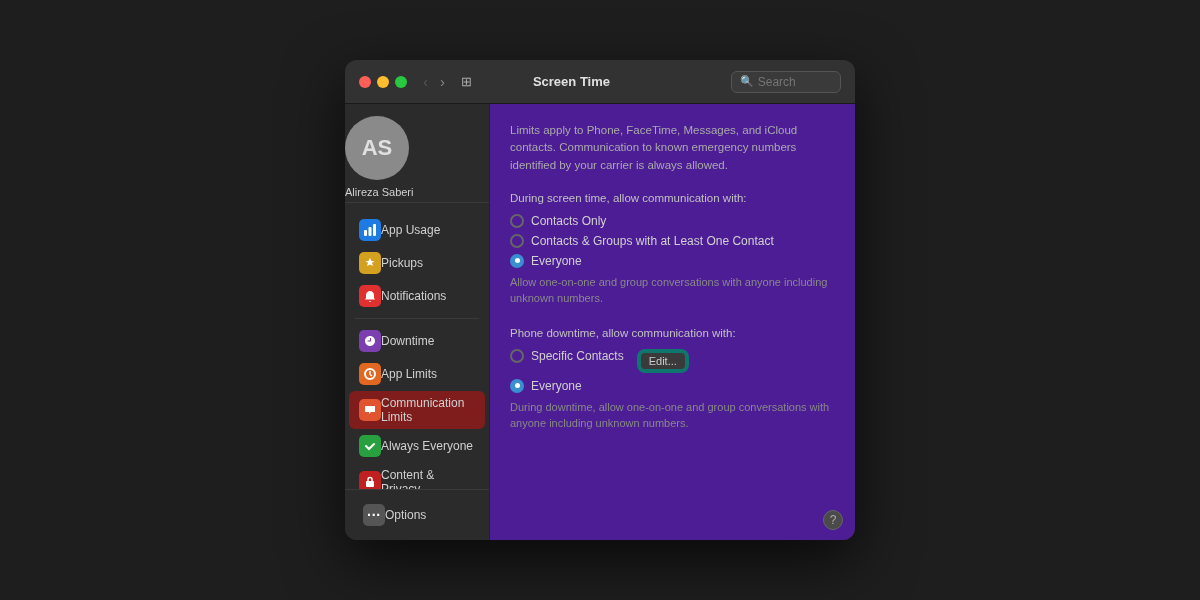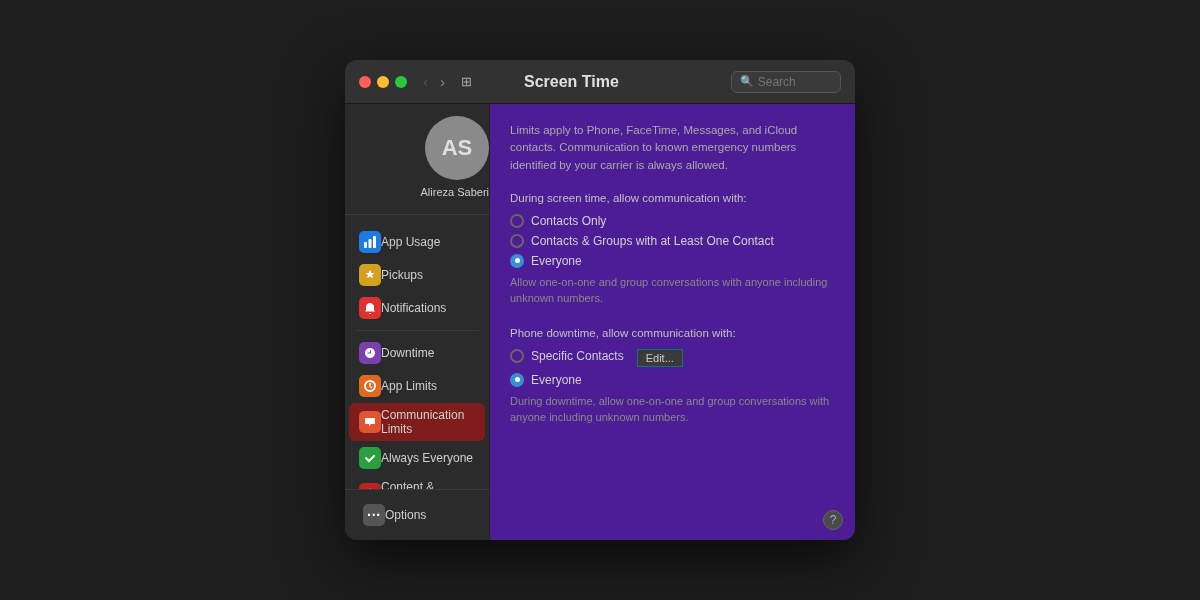--- a/index.html
+++ b/index.html
@@ -70,21 +70,21 @@
     .grid-icon {
       margin-left: 4px;
       color: #aaa;
       font-size: 13px;
     }
 
     .window-title {
       flex: 1;
       text-align: center;
       color: #e0e0e0;
-      font-size: 16px;
+      font-size: 13px;
       font-weight: 600;
       margin-left: -60px;
     }
 
     .search-bar {
       background: #3a3a3a;
       border: 1px solid #555;
       border-radius: 6px;
       padding: 3px 8px;
       display: flex;
@@ -120,22 +120,22 @@
       display: flex;
       flex-direction: column;
       padding-top: 12px;
       flex-shrink: 0;
       border-right: 1px solid #222;
     }
 
     .avatar-section {
       display: flex;
       flex-direction: column;
-      align-items: flex-end;
-      padding-bottom: 16px;
+      align-items: flex-start;
+      padding-bottom: 4px;
       border-bottom: 1px solid #3a3a3a;
       margin-bottom: 6px;
     }
 
     .avatar {
       width: 64px;
       height: 64px;
       border-radius: 50%;
       background: #8a8a8a;
       display: flex;
@@ -274,22 +274,22 @@
 
     .sub-text {
       font-size: 11px;
       color: #888;
       line-height: 1.5;
       margin-top: 4px;
     }
 
     .edit-btn {
       background: #3a3a3a;
-      border: 1px solid #0f766e;
-      border-radius: 0;
+      border: 4px solid #0f766e;
+      border-radius: 8px;
       color: #ccc;
       font-size: 11px;
       padding: 2px 8px;
       cursor: pointer;
       margin-left: 6px;
     }
 
     .help-btn {
       position: absolute;
       bottom: 10px;

